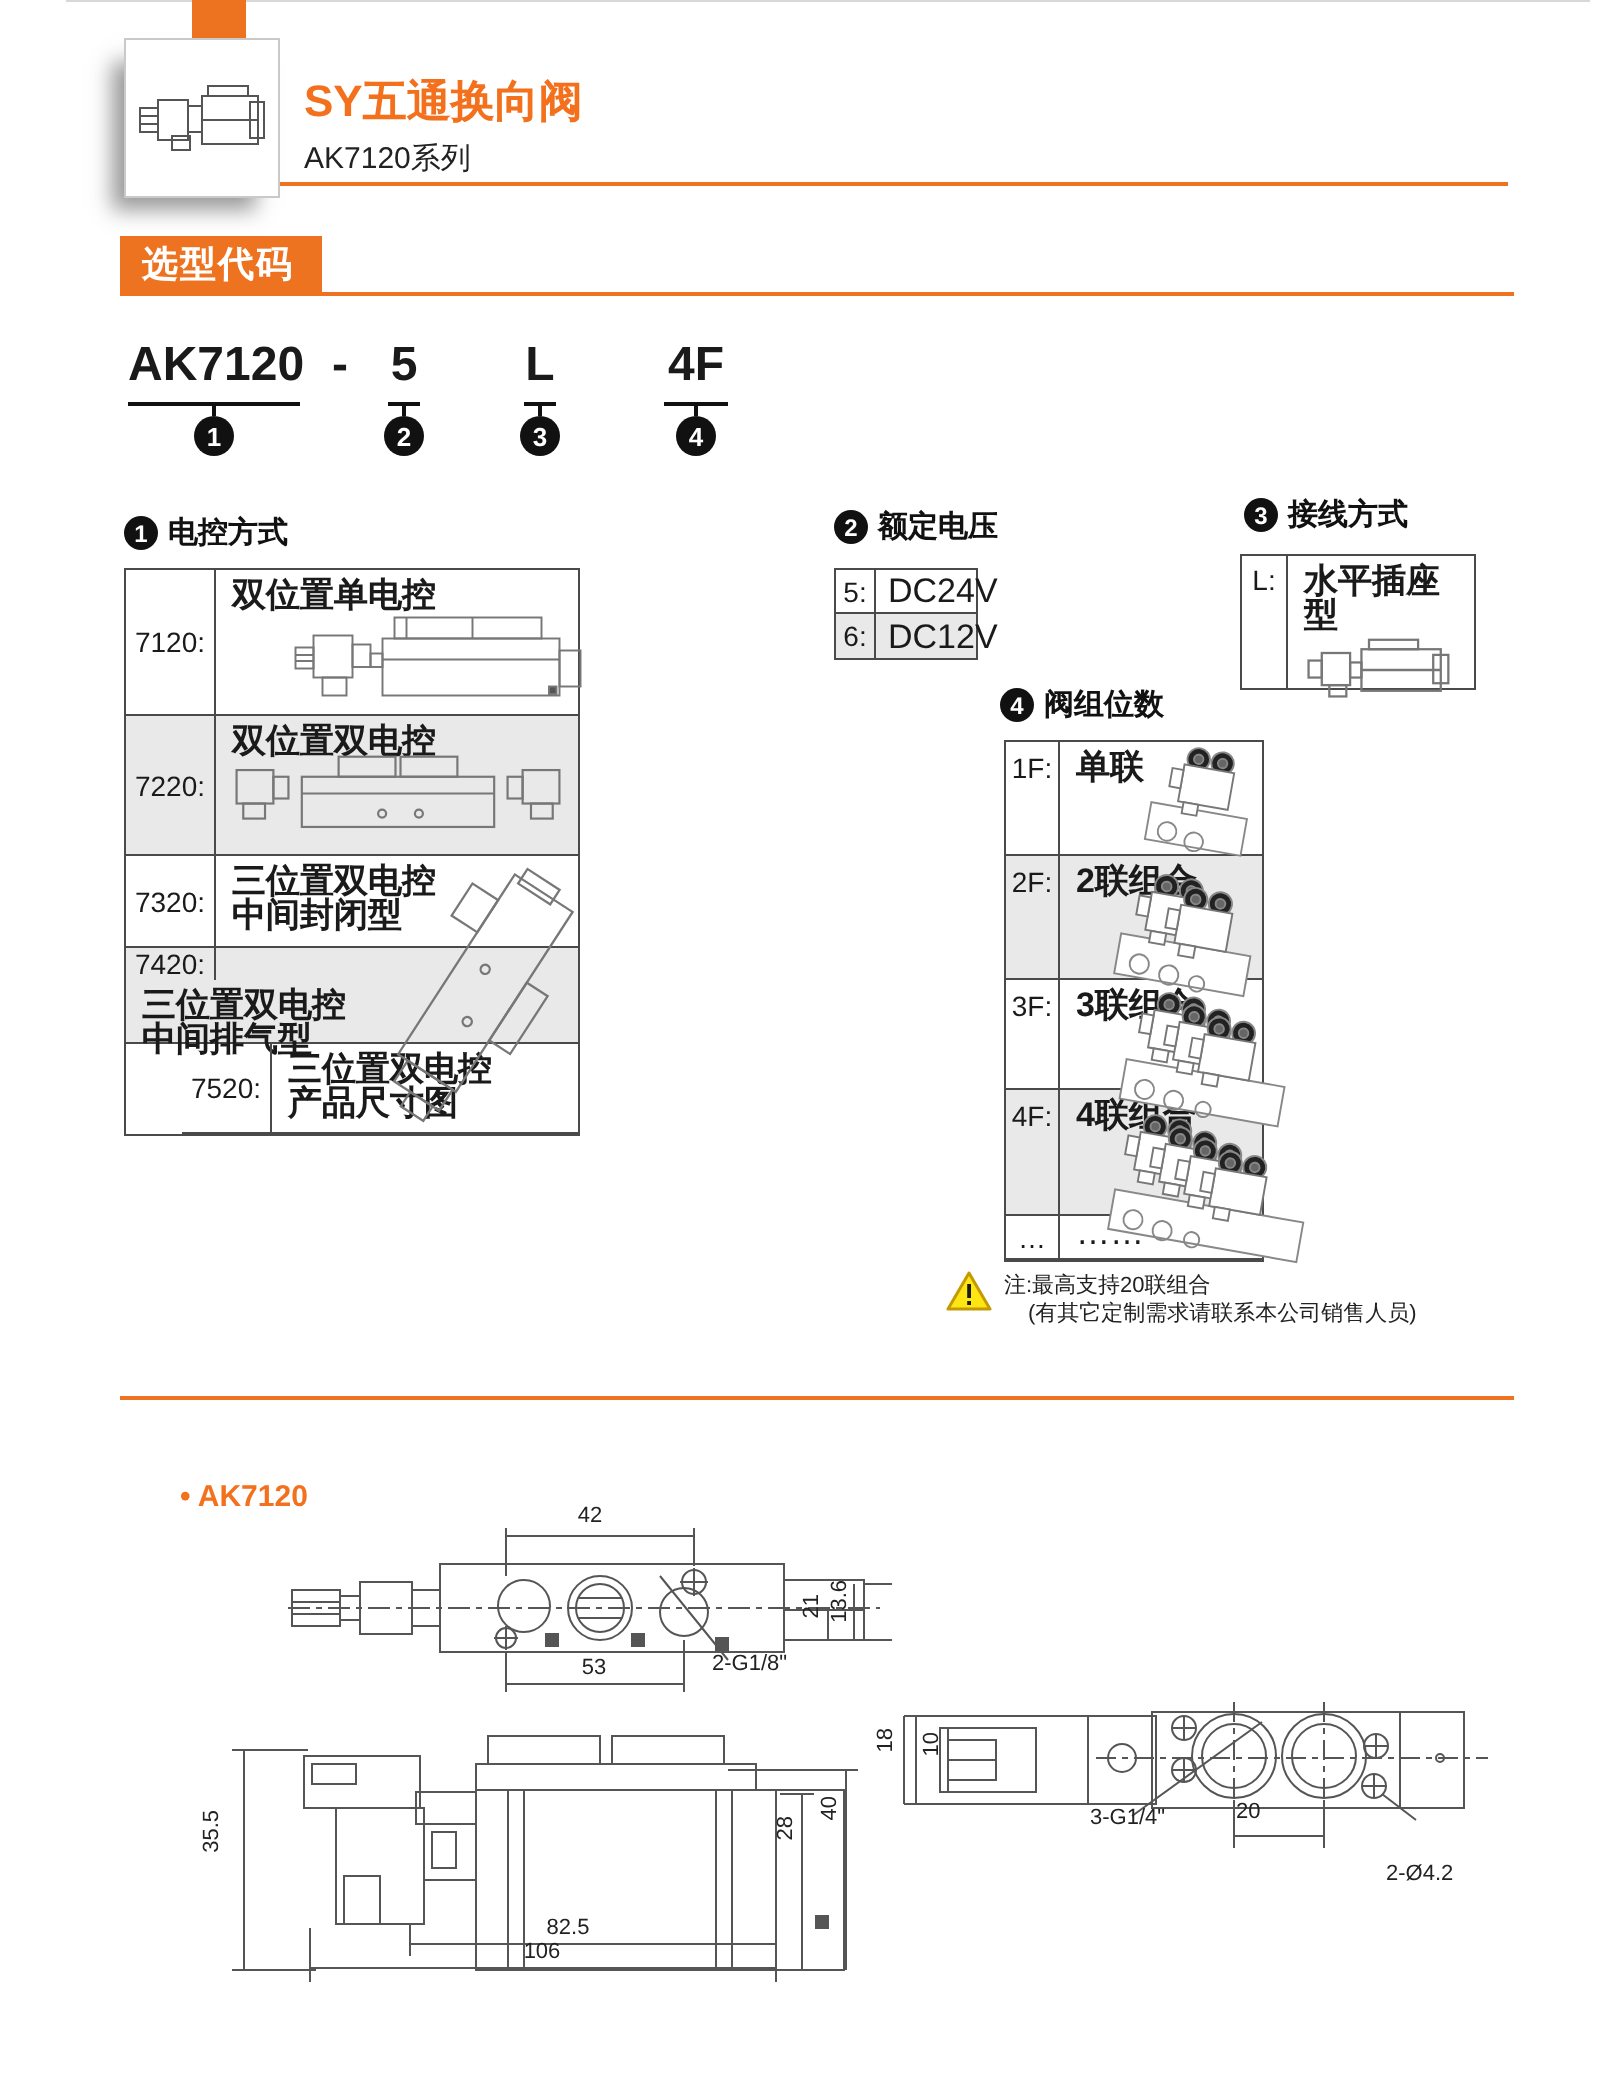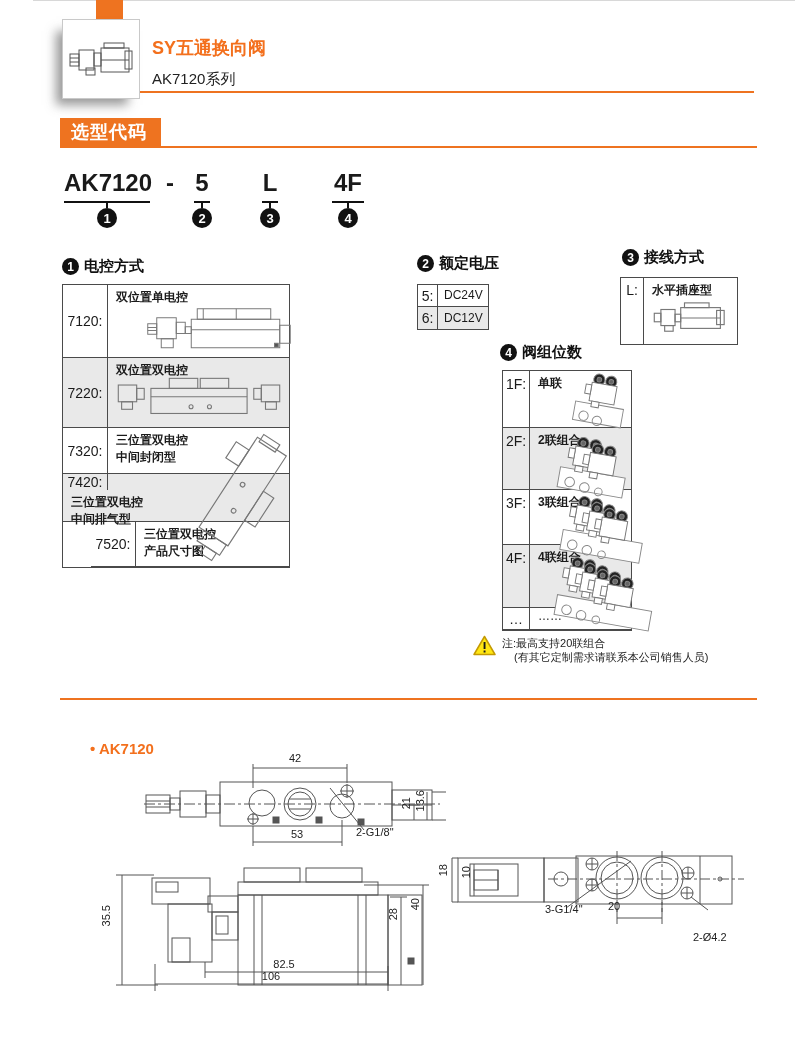--- a/index.html
+++ b/index.html
@@ -6,21 +6,21 @@
   .page { position:relative; width:800px; height:1040px; background:#fff;
           font-family:"Liberation Sans","DejaVu Sans",sans-serif; color:#1a1a1a; overflow:hidden; }
   .abs { position:absolute; }
 
   
   .top-border { left:33px; top:0; width:762px; height:1px; background:#d8d8d8; }
   .orange-tab { left:96px; top:0; width:27px; height:19px; background:#ee7320; }
   .logo-box { left:62px; top:19px; width:76px; height:78px; background:#fff;
               border:1px solid #c9c9c9; box-shadow:-9px 9px 10px -3px rgba(70,70,70,.55);
               display:flex; align-items:center; justify-content:center; }
-  .page-title { left:152px; top:36px; font-size:18px; font-weight:bold; color:#f3701d; }
+  .page-title { left:152px; top:36px; font-size:22px; font-weight:bold; color:#f3701d; }
   .page-subtitle { left:152px; top:70px; font-size:15px; color:#222; }
   .title-underline { left:140px; top:91px; width:614px; height:2px; background:#ee7320; }
 
   
   .band { background:#ee7320; color:#fff; font-size:18px; font-weight:bold;
           height:28px; line-height:28px; padding:0 14px 0 11px; letter-spacing:1px; }
   .band-line { height:2px; background:#ee7320; }
 
   
   .code-part { text-align:center; }
@@ -35,21 +35,21 @@
   
   .tbl-head { display:flex; align-items:center; font-size:15px; font-weight:bold; color:#111; }
 
   
   .tbl { position:absolute; border:1px solid #4a4a4a; background:#fff; }
   .trow { display:flex; border-bottom:1px solid #4a4a4a; box-sizing:border-box; position:relative; }
   .trow:last-child { border-bottom:none; }
   .gray { background:#e9e9e9; }
   .tcode { display:flex; align-items:center; justify-content:center;
            border-right:1px solid #4a4a4a; font-size:14px; flex:none; box-sizing:border-box; }
-  .tcell { flex:1; padding:4px 2px 2px 8px; font-size:12px; font-weight:bold; line-height:17px; }
+  .tcell { flex:1; padding:4px 2px 2px 8px; font-size:17px; font-weight:bold; line-height:17px; }
   .tcell-plain { font-weight:normal; display:flex; align-items:center; padding:2px 4px 2px 6px; }
 
   .ill { position:absolute; pointer-events:none; }
 
   
   .note-text { font-size:11px; color:#222; line-height:14px; }
 
   
   .dimh { position:absolute; font-size:11px; color:#222; }
   .dimv { position:absolute; writing-mode:vertical-rl; transform:rotate(180deg); font-size:11px; color:#222; }
@@ -465,16 +465,16 @@
         <line x1="169" y1="68" x2="214" y2="68"></line>
       <line x1="4" y1="8" x2="4" y2="52"></line>
         <line x1="4" y1="8" x2="10" y2="8"></line>
         <line x1="4" y1="52" x2="10" y2="52"></line>
       <line x1="26" y1="14" x2="26" y2="46"></line>
     </g>
   </svg>
   <div class="dimv" style="left:437px; top:864px;">18</div>
   <div class="dimv" style="left:460px; top:866px;">10</div>
   <div class="dimh" style="left:545px; top:903px;">3-G1/4"</div>
-  <div class="dimh" style="left:584px; top:900px; width:60px; text-align:center;">20</div>
+  <div class="dimh" style="left:618px; top:900px; width:60px; text-align:left;">20</div>
   <div class="dimh" style="left:693px; top:931px;">2-Ø4.2</div>
 
 </div>
 
 </body></html>

